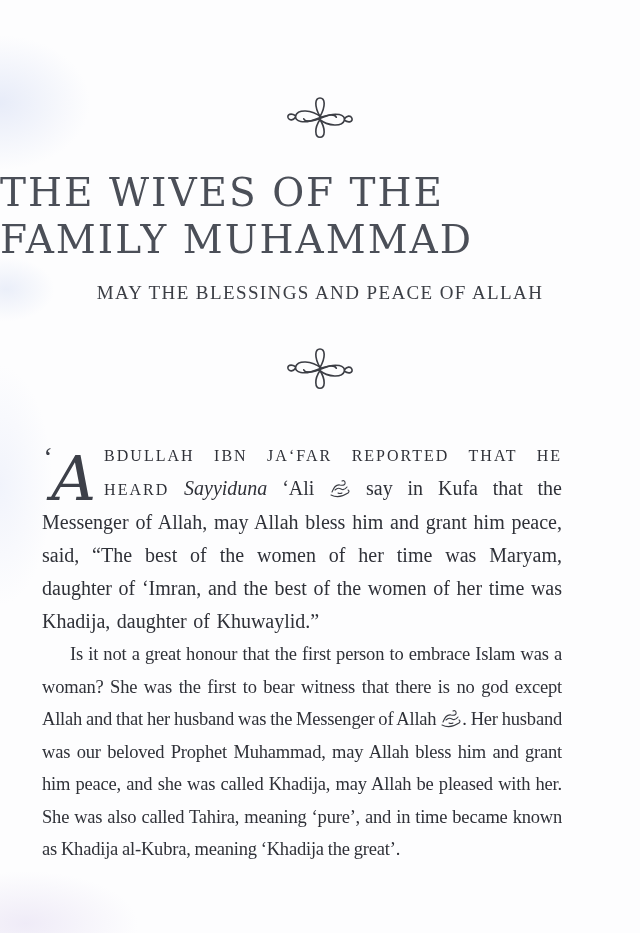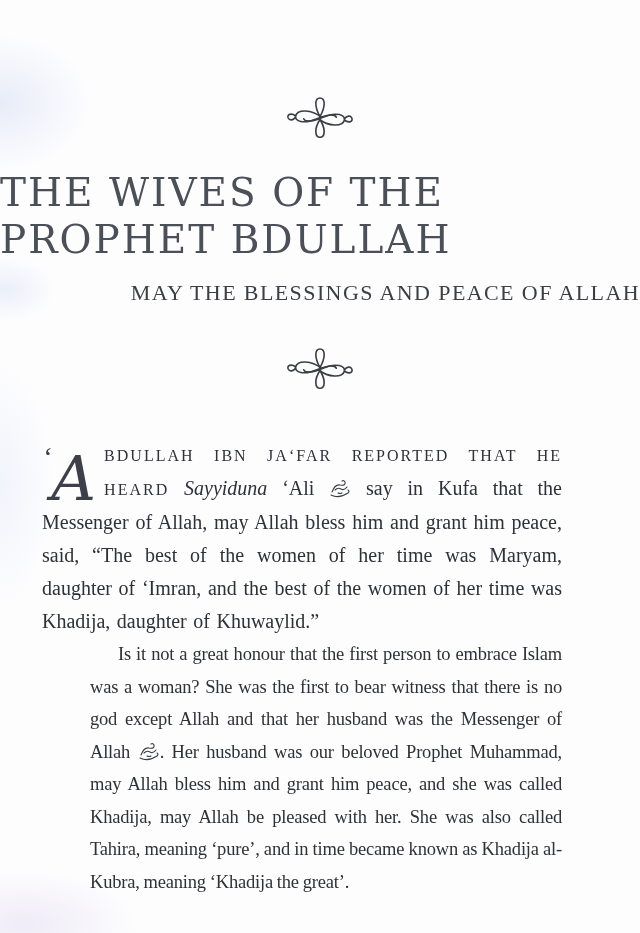--- a/index.html
+++ b/index.html
@@ -36,22 +36,22 @@
     font-size: 39px;
     line-height: 47px;
     letter-spacing: 2px;
     color: #4b4f58;
     font-weight: 500;
   }
   .title .tline { display: block; }
 
   .subtitle {
     margin-top: 14px;
-    text-align: right;
-    font-size: 22px;
+    text-align: center;
+    font-size: 19px;
     line-height: 31px;
     letter-spacing: 1.4px;
     color: #3b3e45;
   }
   .subtitle .sline { display: block; }
 
   .body-text {
     margin: 44px 78px 0 42px; 
     text-align: justify;
     color: #2f3138;
@@ -61,21 +61,21 @@
     font-size: 20px;
     line-height: 33px;
     word-spacing: 1.5px;
   }
   p.para-second {
     font-size: 18.5px;
     line-height: 32.5px;
     letter-spacing: -0.2px;
     word-spacing: -0.5px;
   }
-  p.indented { text-indent: 28px; margin-left: 48px; }
+  p.indented { text-indent: 28px; }
 
   .dropcap {
     float: left;
     height: 62px;
     margin: 2px 8px 0 0;
     white-space: nowrap;
     color: #3d4049;
   }
   .dropcap-mark {
     font-size: 28px;
@@ -118,21 +118,21 @@
       <path d="M50,34 C42,46 43,58 50,58 C57,58 58,47 50,34"></path>
       <path d="M52,31 C38,20 20,20 17,29 C15,36 28,41 46,33 C60,27 70,26 72,31"></path>
       <path d="M48,33 C62,44 80,44 83,35 C85,28 72,23 54,31 C40,37 30,38 28,33"></path>
       <path d="M17,29 C11,25 5,27 7,32 C9,36 14,35 17,31"></path>
       <path d="M83,35 C89,39 95,37 93,32 C91,28 86,29 83,33"></path>
     </svg>
   </div>
 
   <h1 class="title">
     <span class="tline">THE WIVES OF THE</span>
-    <span class="tline">PROPHET BDULLAH</span>
+    <span class="tline">FAMILY MUHAMMAD</span>
   </h1>
 
   <div class="subtitle">
     <span class="sline">MAY THE BLESSINGS AND PEACE OF ALLAH</span>
   </div>
 
   <div class="ornament ornament-mid">
     <svg width="74" height="50" viewBox="0 0 100 64" fill="none" stroke="currentColor" stroke-width="2.2" stroke-linecap="round" style="margin:0 auto;display:block">
       <path d="M50,30 C42,16 43,5 50,5 C57,5 58,16 50,30"></path>
       <path d="M50,34 C42,46 43,58 50,58 C57,58 58,47 50,34"></path>

